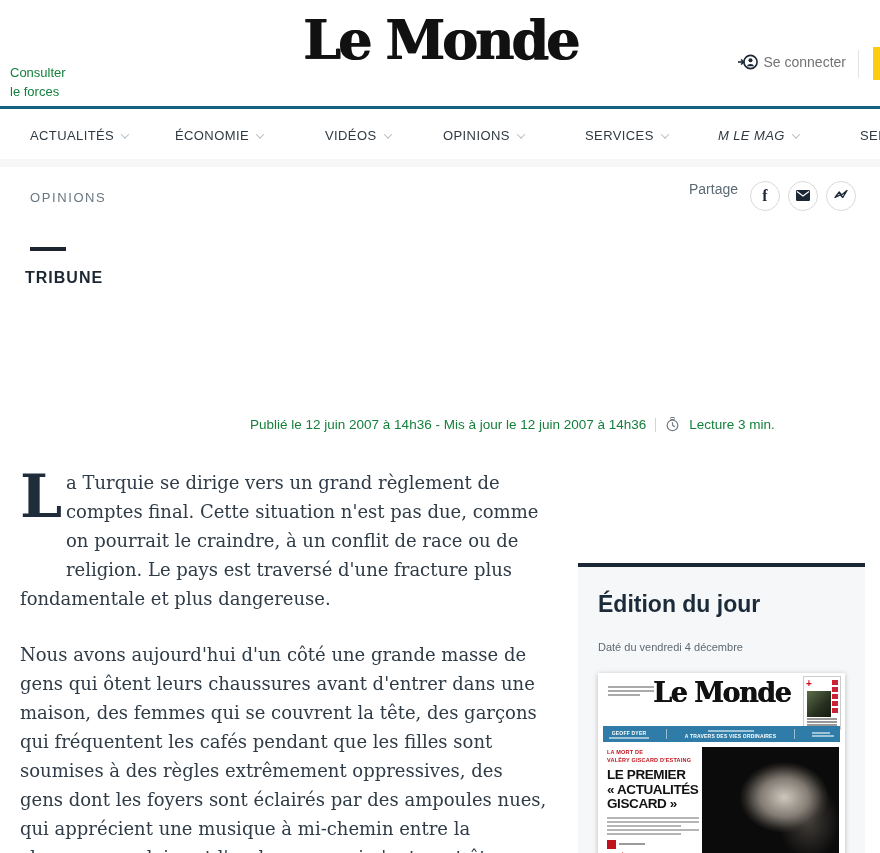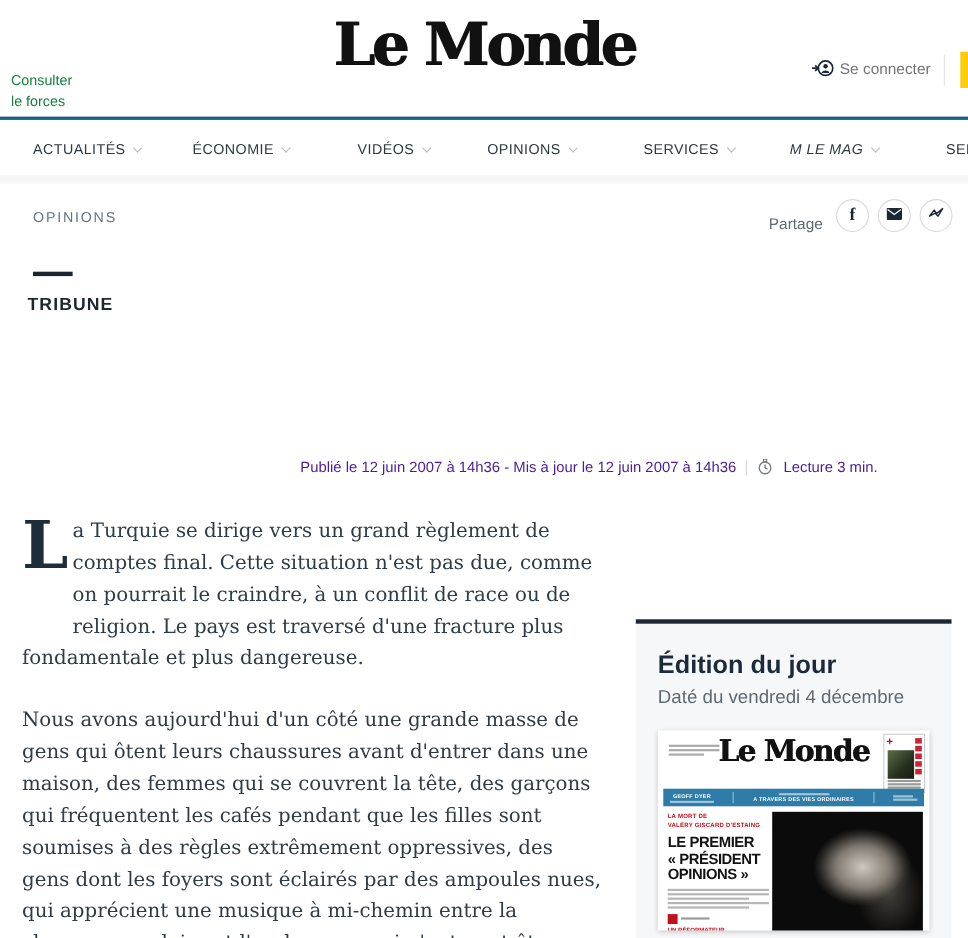--- a/index.html
+++ b/index.html
@@ -45,21 +45,21 @@
   }
   .w0{width:145px;} .w1{width:150px;} .w2{width:118px;} .w3{width:142px;}
   .w4{width:133px;} .w5{width:142px;font-style:italic;} .w6{width:110px;}
   .nav-strip { position:absolute; top:159px; left:0; width:880px; height:8px; background:#f7f7f8; }
 
   
   .crumb {
     position:absolute; left:30px; top:190px; font-size:13px; letter-spacing:1.6px;
     color:#697680; cursor:pointer;
   }
-  .share { position:absolute; right:14px; top:181px; display:flex; align-items:flex-end; gap:8px; }
+  .share { position:absolute; right:24px; top:181px; display:flex; align-items:flex-start; gap:8px; }
   .share-label { font-size:14px; color:#5c6a73; margin-right:4px; }
   .share-btn {
     width:30px; height:30px; border-radius:50%; border:1px solid #d9d9d9; background:#fff;
     display:flex; align-items:center; justify-content:center; cursor:pointer; color:#1b2735;
   }
   .share-btn .fb { font-weight:700; font-size:16px; font-family:"Liberation Serif",serif; }
 
   
   .kicker-dash { position:absolute; left:30px; top:247px; width:36px; height:4px; background:#1b2430; }
   .kicker {
@@ -70,21 +70,21 @@
     position:absolute; left:250px; top:252px; width:625px;
     font-family:"DejaVu Serif","Liberation Serif",serif; font-weight:700;
     font-size:33px; line-height:1.42; color:#1a2533;
   }
   .standfirst {
     position:absolute; left:250px; top:356px; width:578px;
     font-size:17px; line-height:1.55; color:#3f4b54;
   }
   .meta {
     position:absolute; left:250px; top:417px; display:flex; align-items:center; gap:9px;
-    font-size:13.5px; color:#4c1d95;margin-left:23px;
+    font-size:13.5px; color:#15803d;
   }
   .meta-vdiv { width:1px; height:14px; background:#cfd4d7; }
   .meta .clock svg{ display:block; }
 
   
   .article-body {
     position:absolute; left:20px; top:468px; width:530px;
     font-family:"DejaVu Serif","Liberation Serif",serif;
     font-size:18px; line-height:29px; color:#2f3b46;
   }
@@ -94,21 +94,21 @@
     font-size:60px; line-height:0.95; font-weight:700; color:#1f2c3a; display:block;
   }
   .dropcap-bar { width:30px; height:6px; background:#1f2c3a; margin-top:8px; }
 
   
   .sidebar {
     position:absolute; left:578px; top:563px; width:287px; height:368px;
     background:#f6f7f9; border-top:4px solid #1b2735; padding:24px 20px 0 20px;
   }
   .sidebar-title { font-size:23px; font-weight:700; color:#1b2b3a; cursor:pointer; }
-  .sidebar-sub { font-size:17px; color:#5d6a74; margin-top:6px; }
+  .sidebar-sub { font-size:11px; color:#5d6a74; margin-top:23px; }
 
   .cover {
     position:relative; margin-top:20px; width:247px; height:182px; background:#fff;
     box-shadow:0 1px 5px rgba(0,0,0,.25); overflow:hidden; cursor:pointer;
   }
   .cover-masthead {
     position:absolute; left:0; right:0; top:4px; text-align:center;
     font-family:"DejaVu Serif","Liberation Serif",serif; font-weight:700;
     font-size:27px; letter-spacing:-1.5px; color:#111; text-shadow:.5px 0 0 #111;
   }
@@ -316,22 +316,22 @@
         </div>
       </div>
 
       <div class="cover-leftcol">
         <div class="cover-kicker">
           <div>LA MORT DE</div>
           <div>VALÉRY GISCARD D'ESTAING</div>
         </div>
         <div class="cover-headline">
           <div>LE PREMIER</div>
-          <div>« PRÉSIDENT</div>
-          <div>OPINIONS »</div>
+          <div>« ACTUALITÉS</div>
+          <div>GISCARD »</div>
         </div>
         <div class="cover-graph">
           <div></div>
             <div></div>
             <div class="g-short"></div>
             <div></div>
             <div class="g-short"></div>
         </div>
         <div class="edito-row">
           <div class="edito-box"></div>

